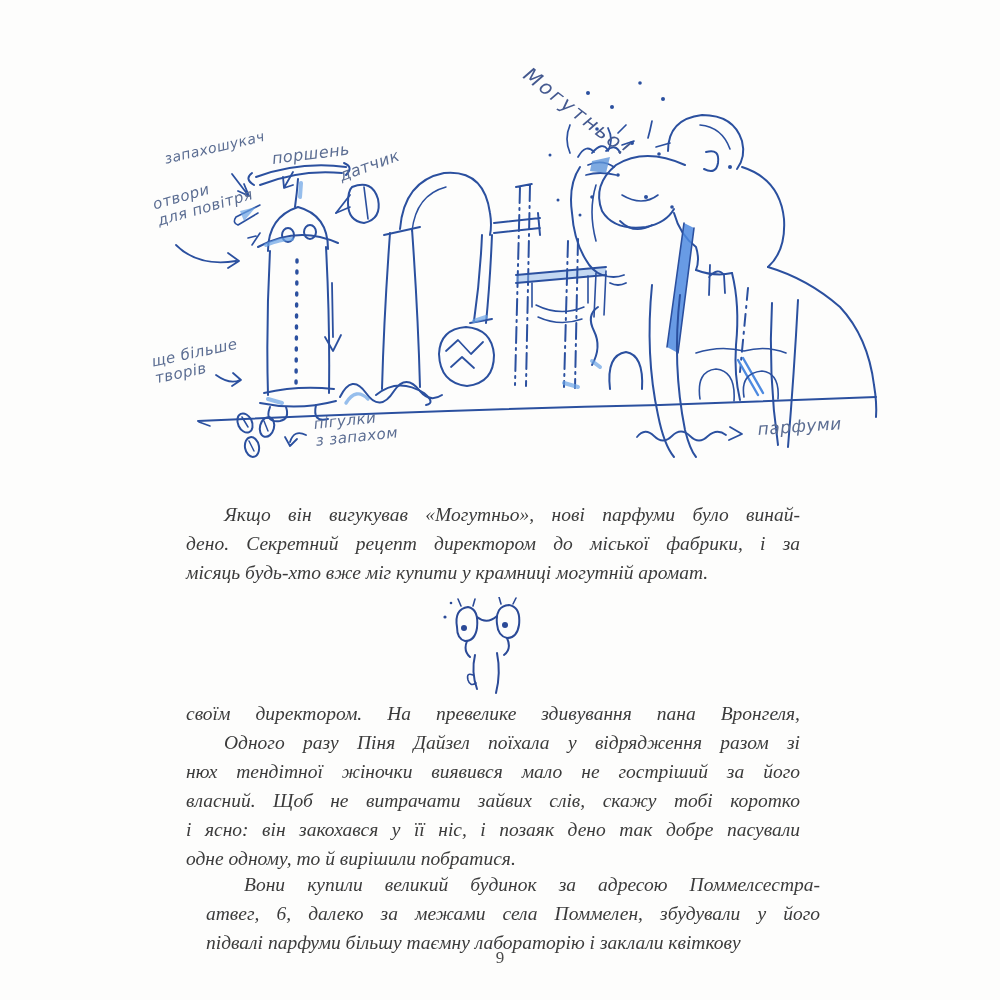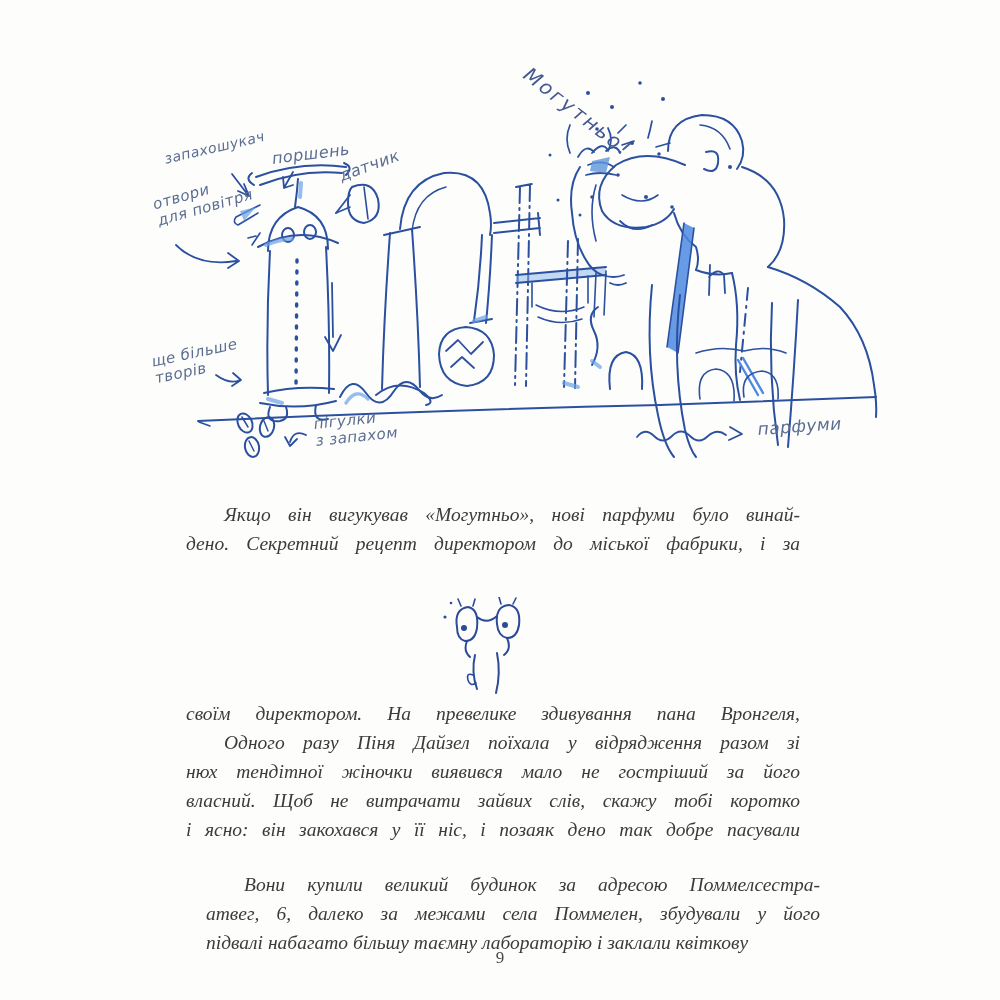--- a/index.html
+++ b/index.html
@@ -193,20 +193,21 @@
   <div class="hw hw-mighty">Могутньо!</div>
   <div class="hw hw-more">ще більше
 творів</div>
   <div class="hw hw-pills">пігулки
 з запахом</div>
   <div class="hw hw-perfume">парфуми</div>
 
   <div class="txt p1">
     <div class="ln ind">Якщо він вигукував «Могутньо», нові парфуми було винай-</div>
     <div class="ln">дено. Секретний рецепт директором до міської фабрики, і за</div>
+    <div class="ln last">місяць будь-хто вже міг купити у крамниці могутній аромат.</div>
   </div>
 
   <svg class="bird" width="105" height="98" viewBox="0 0 105 98" fill="none" stroke="#2b4a97" stroke-width="2" stroke-linecap="round" stroke-linejoin="round">
     <path d="M20,30 Q17,12 31,10 Q42,12 40,31 Q38,44 28,44 Q20,42 20,30"></path>
     <circle cx="27" cy="31" r="3" fill="#2b4a97" stroke="none"></circle>
     <path d="M60,27 Q58,9 72,8 Q84,10 82,28 Q80,41 70,41 Q61,39 60,27"></path>
     <circle cx="68" cy="28" r="3" fill="#2b4a97" stroke="none"></circle>
     <path d="M24,9 L21,2 M36,9 L38,2 M64,7 L62,0 M76,7 L79,1" stroke-width="1.6"></path>
     <circle cx="8" cy="20" r="1.6" fill="#2b4a97" stroke="none"></circle>
     <circle cx="14" cy="6" r="1.3" fill="#2b4a97" stroke="none"></circle>
@@ -215,22 +216,23 @@
     <path d="M38,58 Q34,75 40,92 M60,56 Q64,76 59,96"></path>
     <path d="M36,78 Q29,75 31,83 Q33,90 39,86" stroke-width="1.6"></path>
   </svg>
 
   <div class="txt p2">
     <div class="ln">своїм директором. На превелике здивування пана Вронгеля,</div>
     <div class="ln ind">Одного разу Піня Дайзел поїхала у відрядження разом зі</div>
     <div class="ln">нюх тендітної жіночки виявився мало не гостріший за його</div>
     <div class="ln">власний. Щоб не витрачати зайвих слів, скажу тобі коротко</div>
     <div class="ln">і ясно: він закохався у її ніс, і позаяк дено так добре пасували</div>
+    <div class="ln last">одне одному, то й вирішили побратися.</div>
   </div>
 
   <div class="txt p3">
     <div class="ln ind">Вони купили великий будинок за адресою Поммелсестра-</div>
     <div class="ln">атвег, 6, далеко за межами села Поммелен, збудували у його</div>
-    <div class="ln last">підвалі набагато більшу таємну лабораторію і заклали квіткову</div>
+    <div class="ln last">підвалі парфуми більшу таємну лабораторію і заклали квіткову</div>
   </div>
 
   <div class="pagenum">9</div>
 </div>
 
 </body></html>

